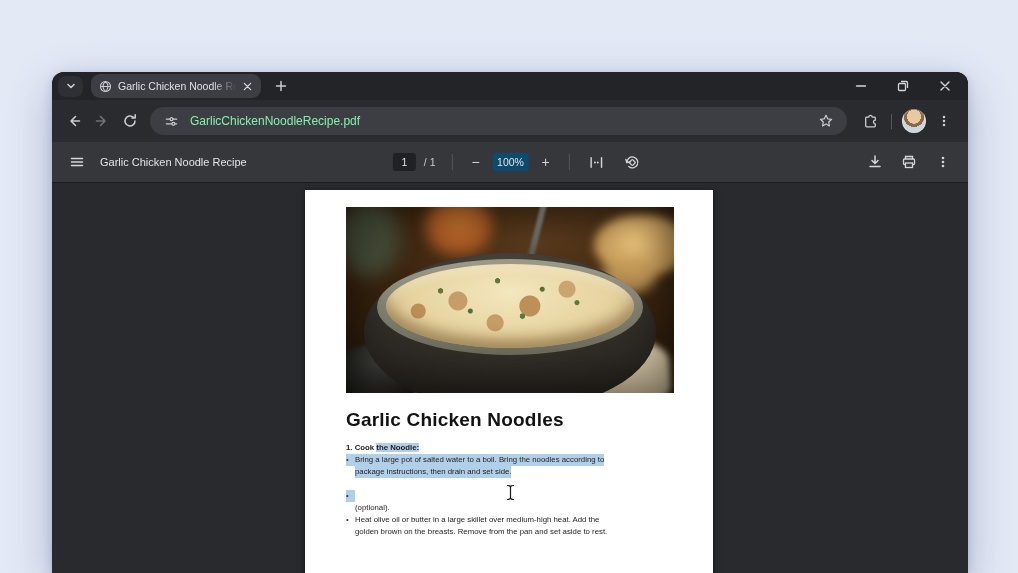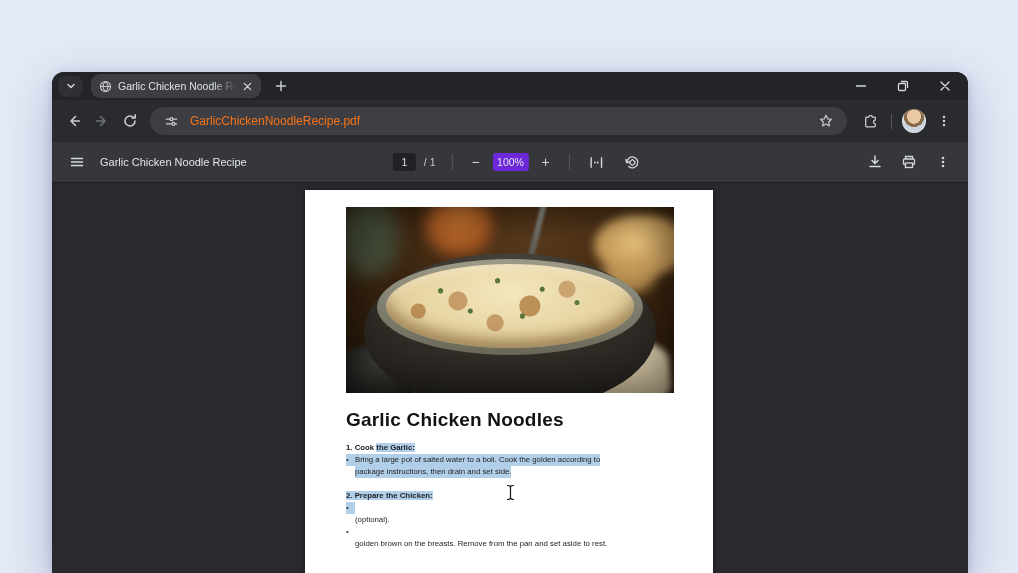--- a/index.html
+++ b/index.html
@@ -21,38 +21,38 @@
     -webkit-mask-image:linear-gradient(90deg,#000 78%,transparent 98%); mask-image:linear-gradient(90deg,#000 78%,transparent 98%); }
   .tab-close { width:16px; height:16px; border-radius:50%; display:flex; align-items:center; justify-content:center; cursor:pointer; flex:none; }
   .new-tab { width:24px; height:24px; margin-left:8px; border-radius:50%; display:flex; align-items:center; justify-content:center; cursor:pointer; }
   .win-controls { position:absolute; right:12px; top:0; height:28px; display:flex; align-items:center; gap:20px; }
   .win-btn { width:22px; height:22px; display:flex; align-items:center; justify-content:center; cursor:pointer; }
 
   
   .toolbar { height:42px; background:#2a2b2f; display:flex; align-items:center; padding:0 10px 0 8px; }
   .nav-btn { width:28px; height:28px; border-radius:50%; display:flex; align-items:center; justify-content:center; cursor:pointer; flex:none; }
   .omnibox { flex:1; height:28px; margin:0 10px 0 6px; background:#3c3e43; border-radius:14px; display:flex; align-items:center; padding:0 10px 0 10px; min-width:0; cursor:text; }
-  .omni-url { flex:1; color:#f97316; font-size:12px; white-space:nowrap; overflow:hidden; margin-left:8px; }
+  .omni-url { flex:1; color:#86efac; font-size:12px; white-space:nowrap; overflow:hidden; margin-left:8px; }
   .omni-ic { flex:none; display:flex; align-items:center; justify-content:center; width:22px; height:22px; cursor:pointer; }
   .tb-sep { width:1px; height:15px; background:#55575c; margin:0 6px; flex:none; }
   .avatar { width:24px; height:24px; border-radius:50%; flex:none; margin:0 4px; cursor:pointer;
     background:radial-gradient(circle at 50% 32%, #e9c9a4 0 34%, #8a6a48 35% 50%, #cdd6df 51% 100%);
     box-shadow:inset 0 0 0 1px rgba(255,255,255,.25); }
 
   
   .pdfbar { height:41px; background:#35373b; display:flex; align-items:center; position:relative; border-bottom:1px solid #1d1e21; }
   .pdf-left { display:flex; align-items:center; padding-left:10px; }
   .icon-btn { width:30px; height:30px; border-radius:50%; display:flex; align-items:center; justify-content:center; cursor:pointer; flex:none; }
   .doc-title { color:#e2e4e8; font-size:11px; margin-left:8px; white-space:nowrap; }
   .pdf-center { position:absolute; left:50%; top:0; height:100%; transform:translateX(-46%); display:flex; align-items:center; gap:6px; }
   .page-box { width:23px; height:18px; background:#202124; border-radius:3px; color:#e2e4e8; font-size:10.5px; text-align:center; line-height:18px; cursor:text; }
   .page-total { color:#c9cbcf; font-size:10.5px; margin:0 4px 0 2px; }
   .v-sep { width:1px; height:16px; background:#55575c; margin:0 6px; }
   .zoom-glyph { color:#d4d6da; font-size:14px; width:22px; text-align:center; cursor:pointer; }
-  .zoom-box { min-width:36px; height:18px; padding:0 4px; background:#6d28d9; border-radius:3px; color:#e2e4e8; font-size:10.5px; text-align:center; line-height:18px; cursor:pointer; }
+  .zoom-box { min-width:36px; height:18px; padding:0 4px; background:#0c4a6e; border-radius:3px; color:#e2e4e8; font-size:10.5px; text-align:center; line-height:18px; cursor:pointer; }
   .pdf-right { position:absolute; right:10px; top:0; height:100%; display:flex; align-items:center; gap:4px; }
 
   
   .viewer { position:relative; height:448px; background:#282a2d; overflow:hidden; }
   .page { position:absolute; left:253px; top:7px; width:408px; height:430px; background:#fff; box-shadow:0 1px 6px rgba(0,0,0,.5); }
 
   .photo { position:absolute; left:41px; top:17px; width:328px; height:186px; overflow:hidden;
     background:radial-gradient(120% 95% at 58% 18%, #5a3b1d 0%, #38230f 42%, #1d1208 100%); }
   .photo * { position:absolute; }
   .ph-greens { left:-8px; top:-8px; width:62px; height:78px; background:#45513d; border-radius:50%; filter:blur(9px); opacity:.85; }
@@ -297,45 +297,43 @@
         <div class="ph-bowl"></div>
         <div class="ph-rim"></div>
         <div class="ph-pasta"></div>
         <div class="ph-vignette"></div>
       </div>
 
       <div class="doc-heading">Garlic Chicken Noodles</div>
 
       <div class="doc-body">
         <div class="line h">
-          <span>1. Cook&nbsp;</span><span class="hl">the Garlic:</span>
+          <span>1. Cook&nbsp;</span><span class="hl">the Noodle:</span>
         </div>
         <div class="line li">
           <span class="b hl">•</span>
-          <span class="hl">Bring a large pot of salted water to a boil. Cook the golden according to</span>
+          <span class="hl">Bring a large pot of salted water to a boil. Bring the noodles according to</span>
         </div>
         <div class="line li">
           <span class="b"></span>
           <span class="hl">package instructions, then drain and set side.</span>
         </div>
 
         <div class="sec-gap"></div>
 
-        <div class="line h">
-          <span class="hl">2. Prepare the Chicken:</span>
-        </div>
         <div class="line li">
           <span class="b hl">•</span>
         </div>
         <div class="line li">
           <span class="b"></span>
           <span>(optional).</span>
         </div>
         <div class="line li">
           <span class="b">•</span>
+          <span>Heat olive oil or butter in a large skillet over medium-high heat. Add the</span>
         </div>
         <div class="line li">
           <span class="b"></span>
           <span>golden brown on the breasts. Remove from the pan and set aside to rest.</span>
         </div>
       </div>
 
       <div class="ibeam">
         <svg width="11" height="17" viewBox="0 0 11 17">
             <path d="M2.5 1.5c1.5 0 3 .4 3 2v10c0 1.6-1.5 2-3 2M8.5 1.5c-1.5 0-3 .4-3 2v10c0 1.6 1.5 2 3 2" fill="none" stroke="#fff" stroke-width="2.6" stroke-linecap="round"></path>

